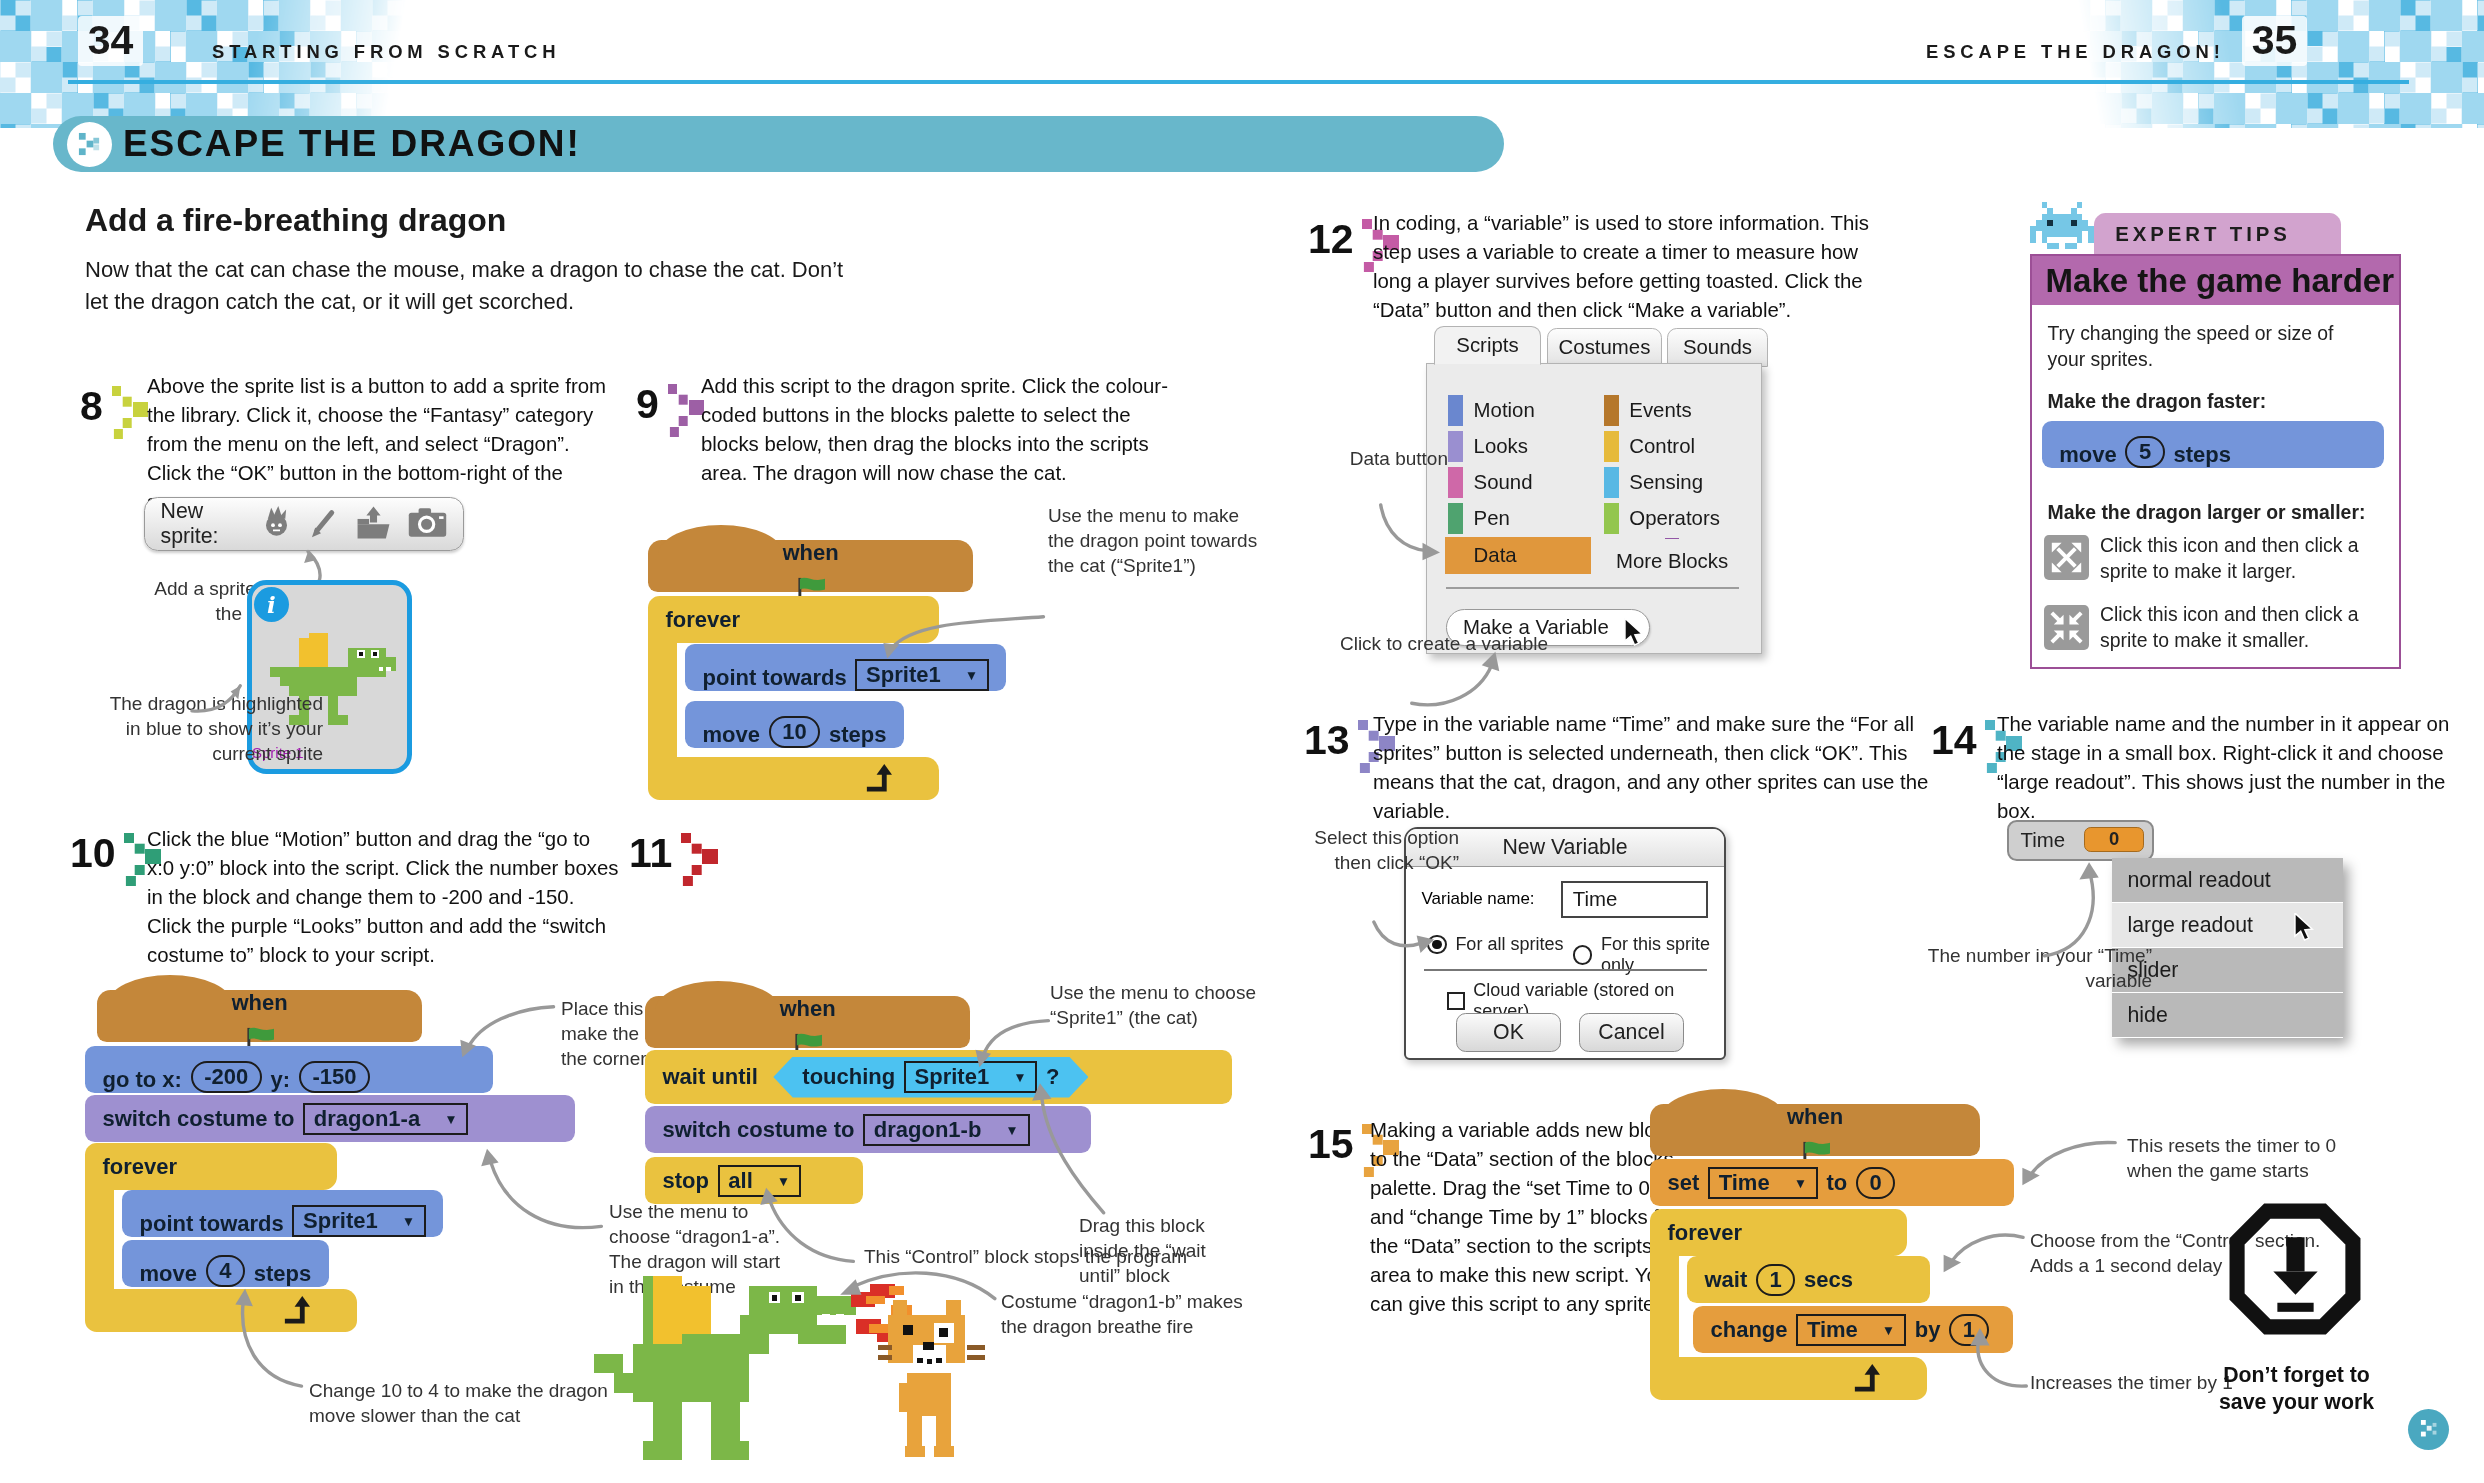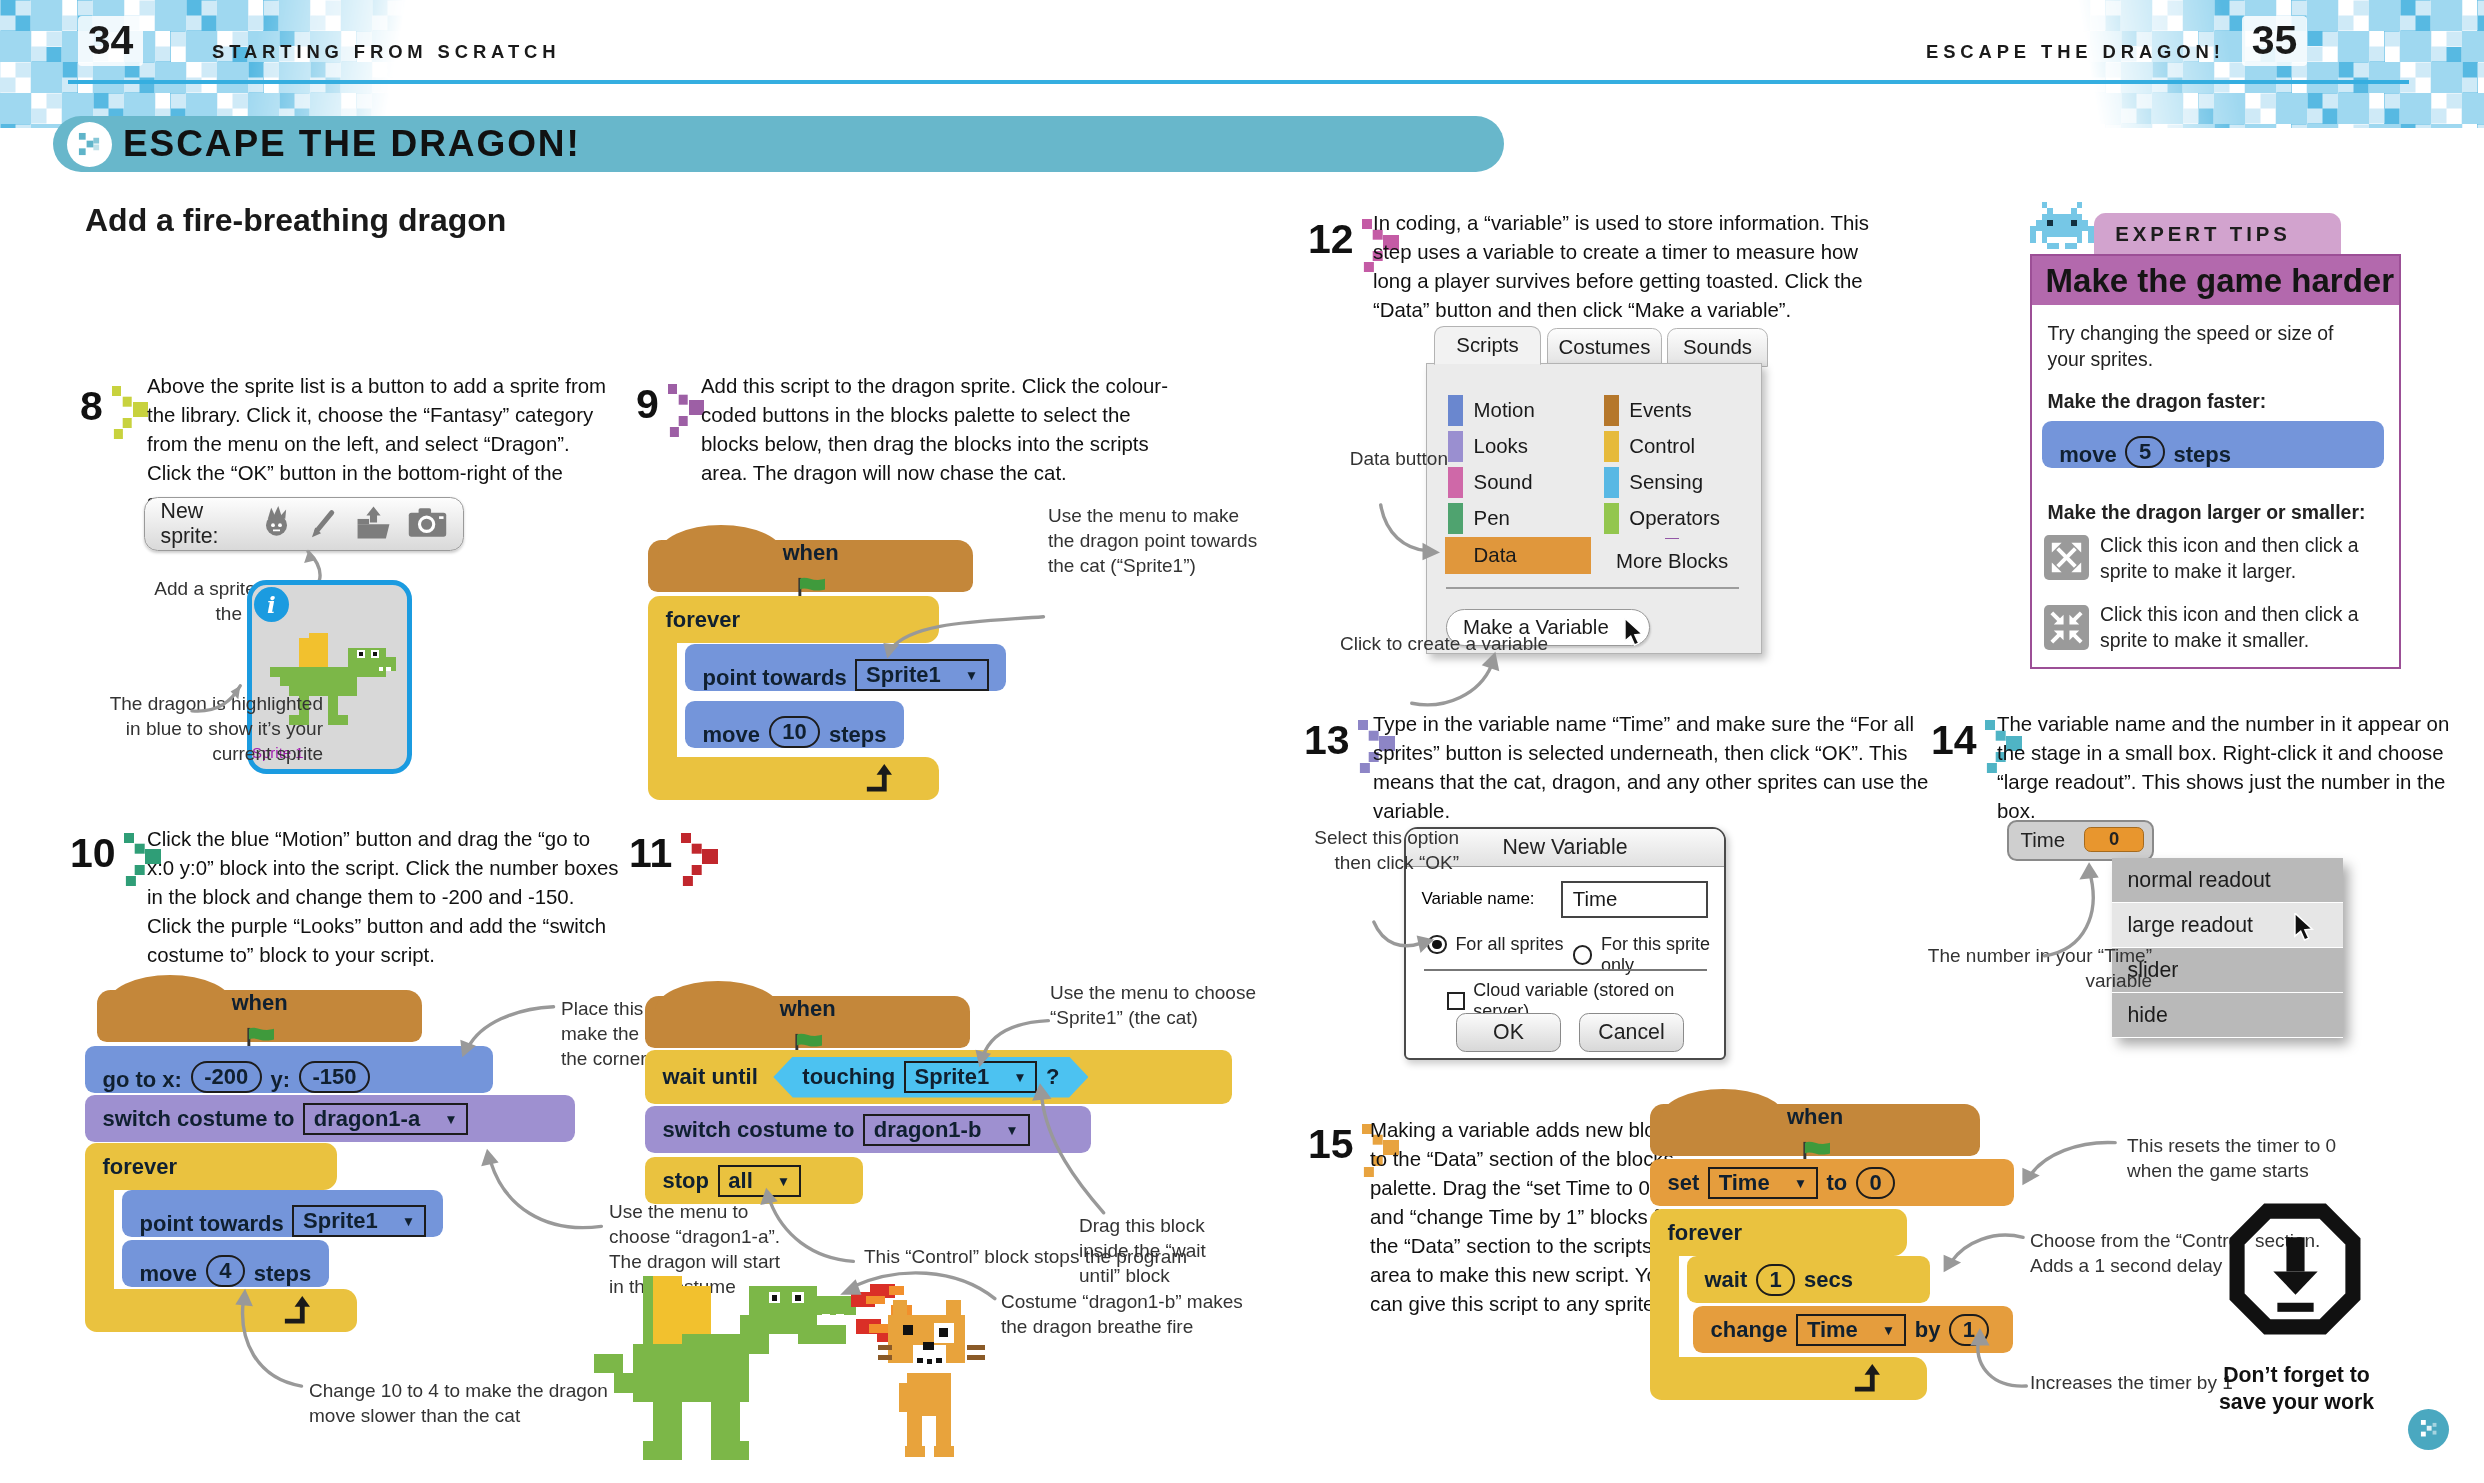--- a/index.html
+++ b/index.html
@@ -115,20 +115,21 @@
             <rect x="2" y="17" width="7" height="7"></rect>
             <rect x="17" y="6" width="6" height="6" opacity=".75"></rect>
             <rect x="17" y="13" width="6" height="6" opacity=".4"></rect>
           </g>
         </svg>
     </div>
     <div class="btxt">ESCAPE THE DRAGON!</div>
   </div>
 
   <div class="h2" style="left:85px;top:202px;">Add a fire-breathing dragon</div>
+  <div class="intro" style="left:85px;top:254px;width:767px;">Now that the cat can chase the mouse, make a dragon to chase the cat. Don’t let the dragon catch the cat, or it will get scorched.</div>
 
   <div class="stepnum" style="left:80px;top:386px;color:#c8d23e;">
     <span style="color:#111;">8</span>
     <span class="pix">
         <i></i>
         <b></b>
       </span>
   </div>
   <div class="steptext" style="left:147px;top:372px;width:461px;">Above the sprite list is a button to add a sprite from the library. Click it, choose the “Fantasy” category from the menu on the left, and select “Dragon”. Click the “OK” button in the bottom-right of the screen.</div>
 

